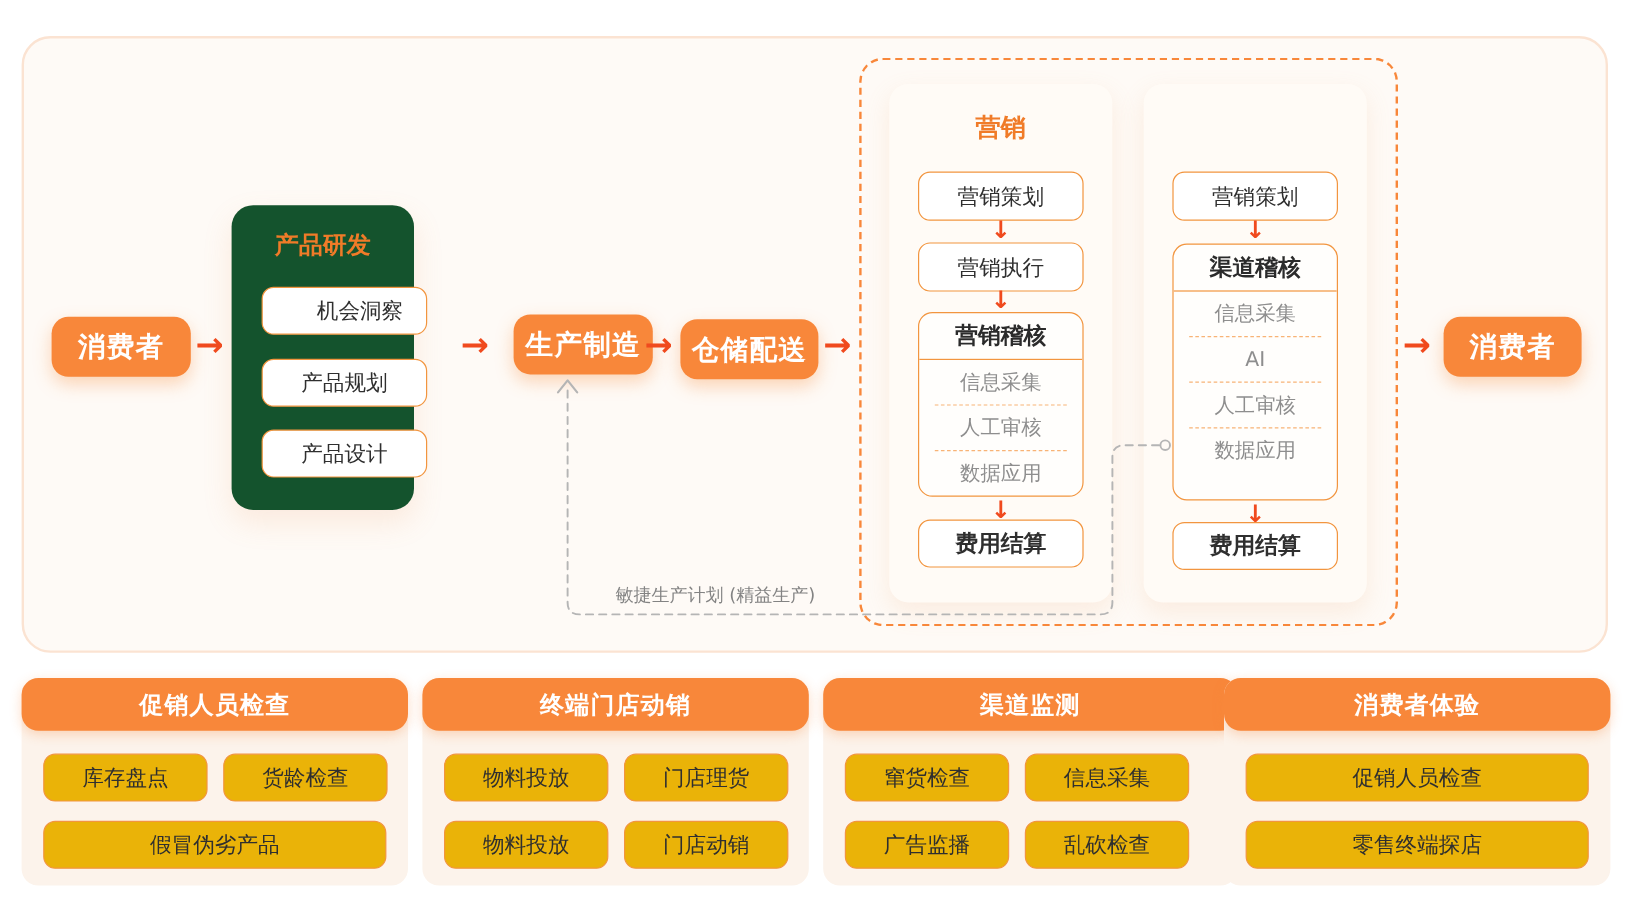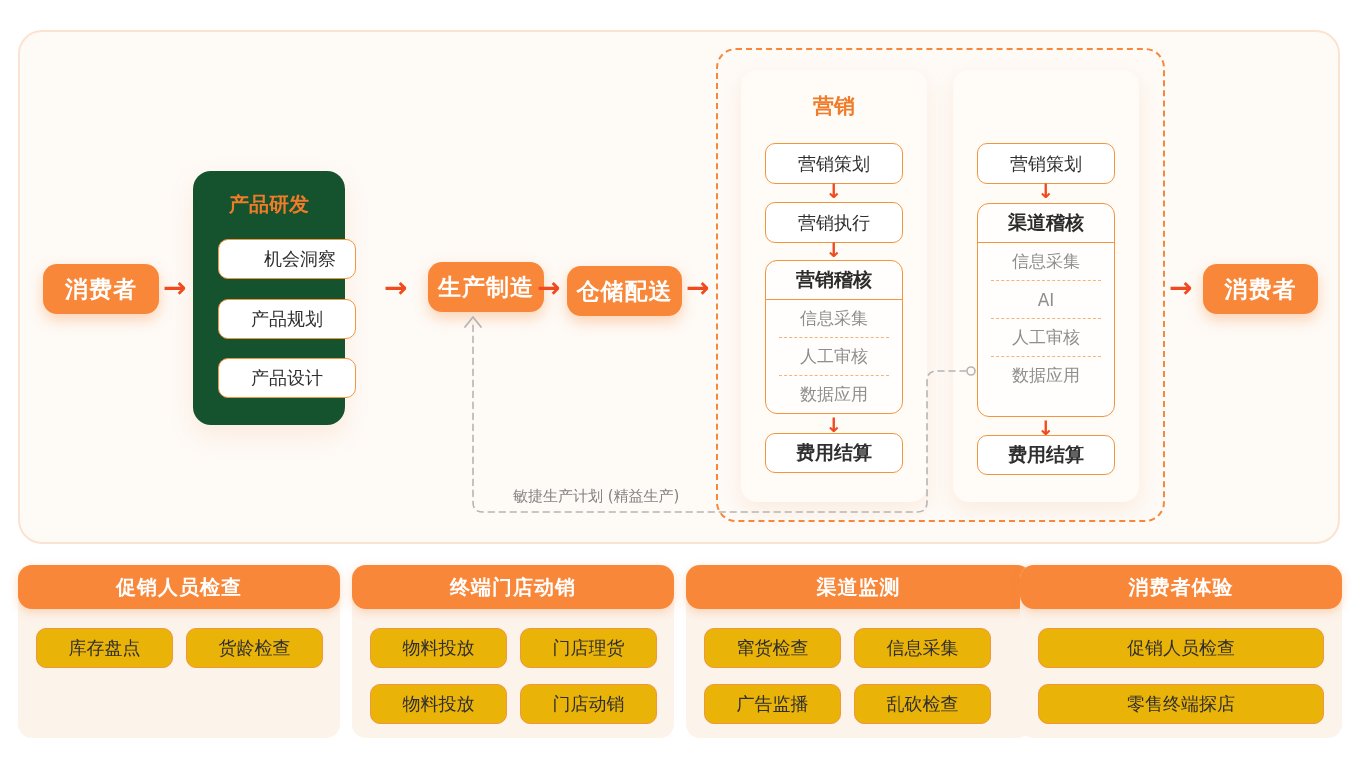--- a/index.html
+++ b/index.html
@@ -145,20 +145,21 @@
     <path d="M 966 371 H 937 Q 927 371 927 381 V 502 Q 927 512 917 512 H 483 Q 473 512 473 502 V 322" fill="none" stroke="#B5B5B5" stroke-width="1.6" stroke-dasharray="6 5" stroke-linecap="round"></path>
     <polyline points="465,327 473,317 481,327" fill="none" stroke="#B5B5B5" stroke-width="1.8" stroke-linecap="round" stroke-linejoin="round"></polyline>
     <circle cx="971" cy="371" r="4" fill="#FFFBF6" stroke="#B5B5B5" stroke-width="1.6"></circle>
   </svg>
   <div class="feedback-label">敏捷生产计划 (精益生产)</div>
 
   <div class="bcard b0">
     <div class="bcard-header">促销人员检查</div>
     <div class="bitem r1 c1">库存盘点</div>
     <div class="bitem r1 c2">货龄检查</div>
+    <div class="bitem r2 full">假冒伪劣产品</div>
   </div>
 
   <div class="bcard b1">
     <div class="bcard-header">终端门店动销</div>
     <div class="bitem r1 c1">物料投放</div>
     <div class="bitem r1 c2">门店理货</div>
     <div class="bitem r2 c1">物料投放</div>
     <div class="bitem r2 c2">门店动销</div>
   </div>
 

